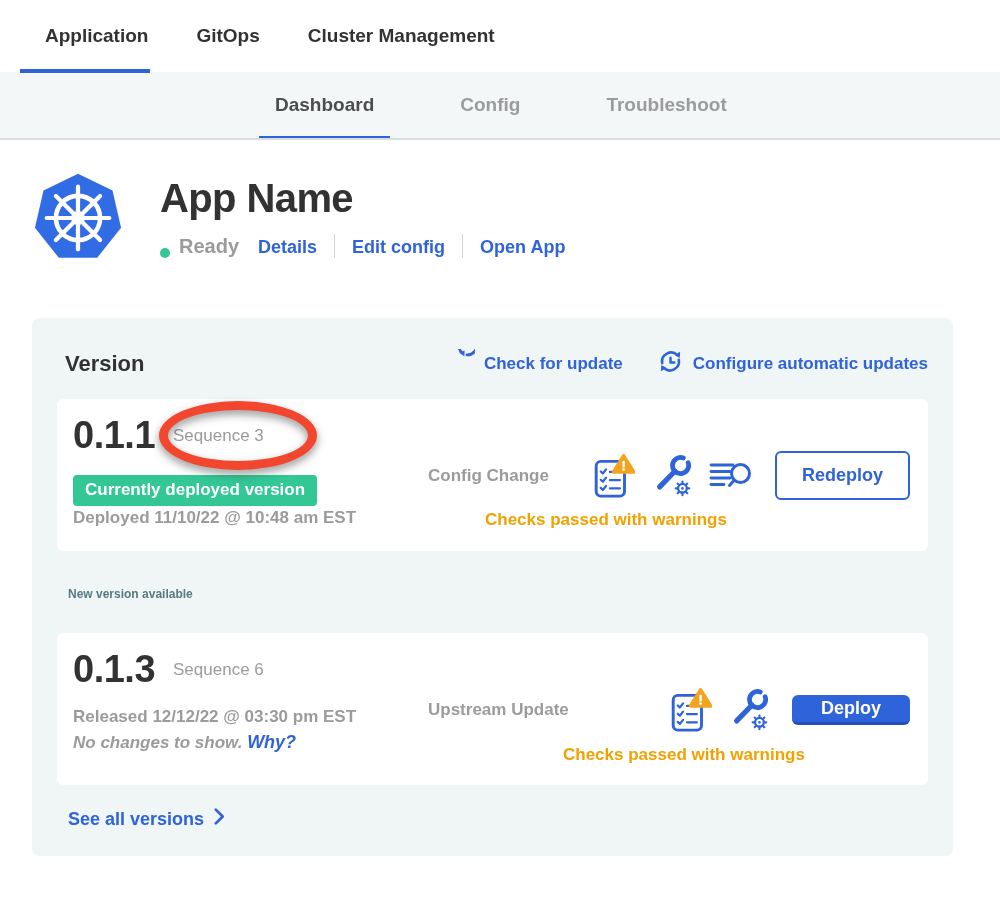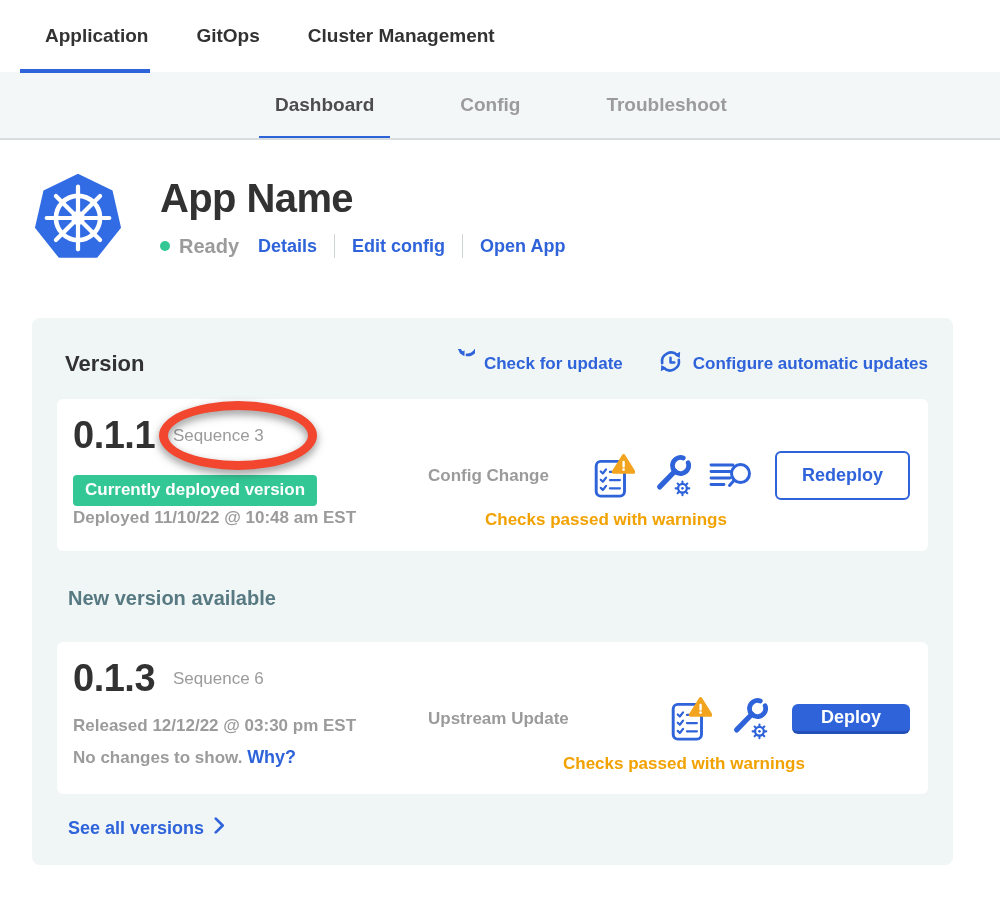--- a/index.html
+++ b/index.html
@@ -15,21 +15,21 @@
   .subnav { height:68px; background:#f4f7f8; border-bottom:2px solid #d8dde0; display:flex; align-items:stretch; padding-left:259px; gap:54px; white-space:nowrap; overflow:hidden;}
   .subnav-item { font-size:19px; font-weight:700; color:#9b9b9b; padding:0 16px; display:flex; align-items:center; position:relative; cursor:pointer;}
   .subnav-item.active { color:#4d4d4d; }
   .subnav-item.active::after { content:""; position:absolute; left:0; right:0; bottom:-2px; height:4px; background:#2e63da;}
 
   
   .app-header { display:flex; padding:32px 0 0 32px; gap:36px; }
   .k8s-logo { width:92px; height:92px; flex:none; }
   .app-info { padding-top:4px; }
   .app-title { font-size:40px; font-weight:700; letter-spacing:-0.6px; }
-  .status-row { display:flex; align-items:center; margin-top:13px; }
+  .status-row { display:flex; align-items:flex-end; margin-top:13px; }
   .status-dot { width:10px; height:10px; border-radius:50%; background:#33c795; margin-right:9px; }
   .status-text { color:#9b9b9b; font-weight:700; font-size:20px; margin-right:19px; }
   .hlink { color:#2e63da; font-weight:700; font-size:18px; text-decoration:none; cursor:pointer; white-space:nowrap;}
   .vdiv { width:1px; height:24px; background:#cfd4d7; margin:0 17px; }
 
   
   .panel { margin:50px 0 0 32px; width:921px; background:#f0f5f6; border-radius:8px; padding:30px 25px 26px 25px; }
   .panel-header { display:flex; align-items:center; justify-content:space-between; }
   .panel-title { font-size:22px; font-weight:700; margin-left:8px; }
   .panel-actions { display:flex; align-items:center; gap:34px; }
@@ -37,32 +37,32 @@
 
   .card { background:#fff; border-radius:6px; margin-top:19px; padding:15px 16px 14px 16px; display:flex; align-items:stretch; position:relative; min-height:152px;}
   .card-left { width:322px; flex:none; }
   .version-line { display:flex; align-items:center; gap:18px; }
   .version-number { font-size:38px; font-weight:700; letter-spacing:-0.5px; }
   .sequence { color:#9b9b9b; font-size:17px; }
   .deploy-badge { display:inline-block; background:#33c795; color:#fff; font-weight:700; font-size:17px; padding:5px 12px 6px 12px; border-radius:4px; margin-top:18px; }
   .meta-text { color:#9b9b9b; font-weight:700; font-size:17px; }
   .deployed-at { margin-top:2px; }
   .released-at { margin-top:16px; }
-  .no-changes-row { margin-top:11px; }
+  .no-changes-row { margin-top:5px;font-style:italic; }
   .card-source { align-self:center; margin-left:33px; color:#9b9b9b; font-weight:700; font-size:17px; white-space:nowrap;}
   .card-right { margin-left:auto; align-self:center; display:flex; align-items:center; gap:18px; padding-right:2px;}
   .icon-btn { display:flex; align-items:center; cursor:pointer; }
   .btn { font-weight:700; font-size:18px; border-radius:6px; cursor:pointer; font-family:inherit; }
   .btn-outline { background:#fff; color:#2e63da; border:2px solid #2e63da; padding:12px 25px; margin-left:4px;}
   .btn-solid { background:#2e63da; color:#fff; border:none; border-bottom:3px solid #2350b8; padding:3px 29px; margin-left:6px;}
   .checks-status { position:absolute; color:#f2a200; font-weight:700; font-size:17px; white-space:nowrap;}
   .checks-1 { left:428px; bottom:21px; }
   .checks-2 { left:506px; bottom:20px; }
 
-  .new-version-heading { margin:36px 0 0 11px; color:#577981; font-size:20px; font-weight:700; }
+  .new-version-heading { margin:36px 0 0 11px; color:#577981; font-size:12px; font-weight:700; }
   .card-2 { margin-top:32px; }
 
   .see-all-row { margin:23px 0 0 11px; display:flex; align-items:center; gap:10px; color:#2e63da; font-weight:700; font-size:18px; cursor:pointer; }
 
   
   .annotation-ellipse { position:absolute; left:102px; top:2px; width:158px; height:69px;
     border:9px solid #f2462e; border-radius:50%; pointer-events:none; z-index:5;
     filter:drop-shadow(0 4px 4px rgba(40,40,40,0.5)); }
 </style>
 </head>

